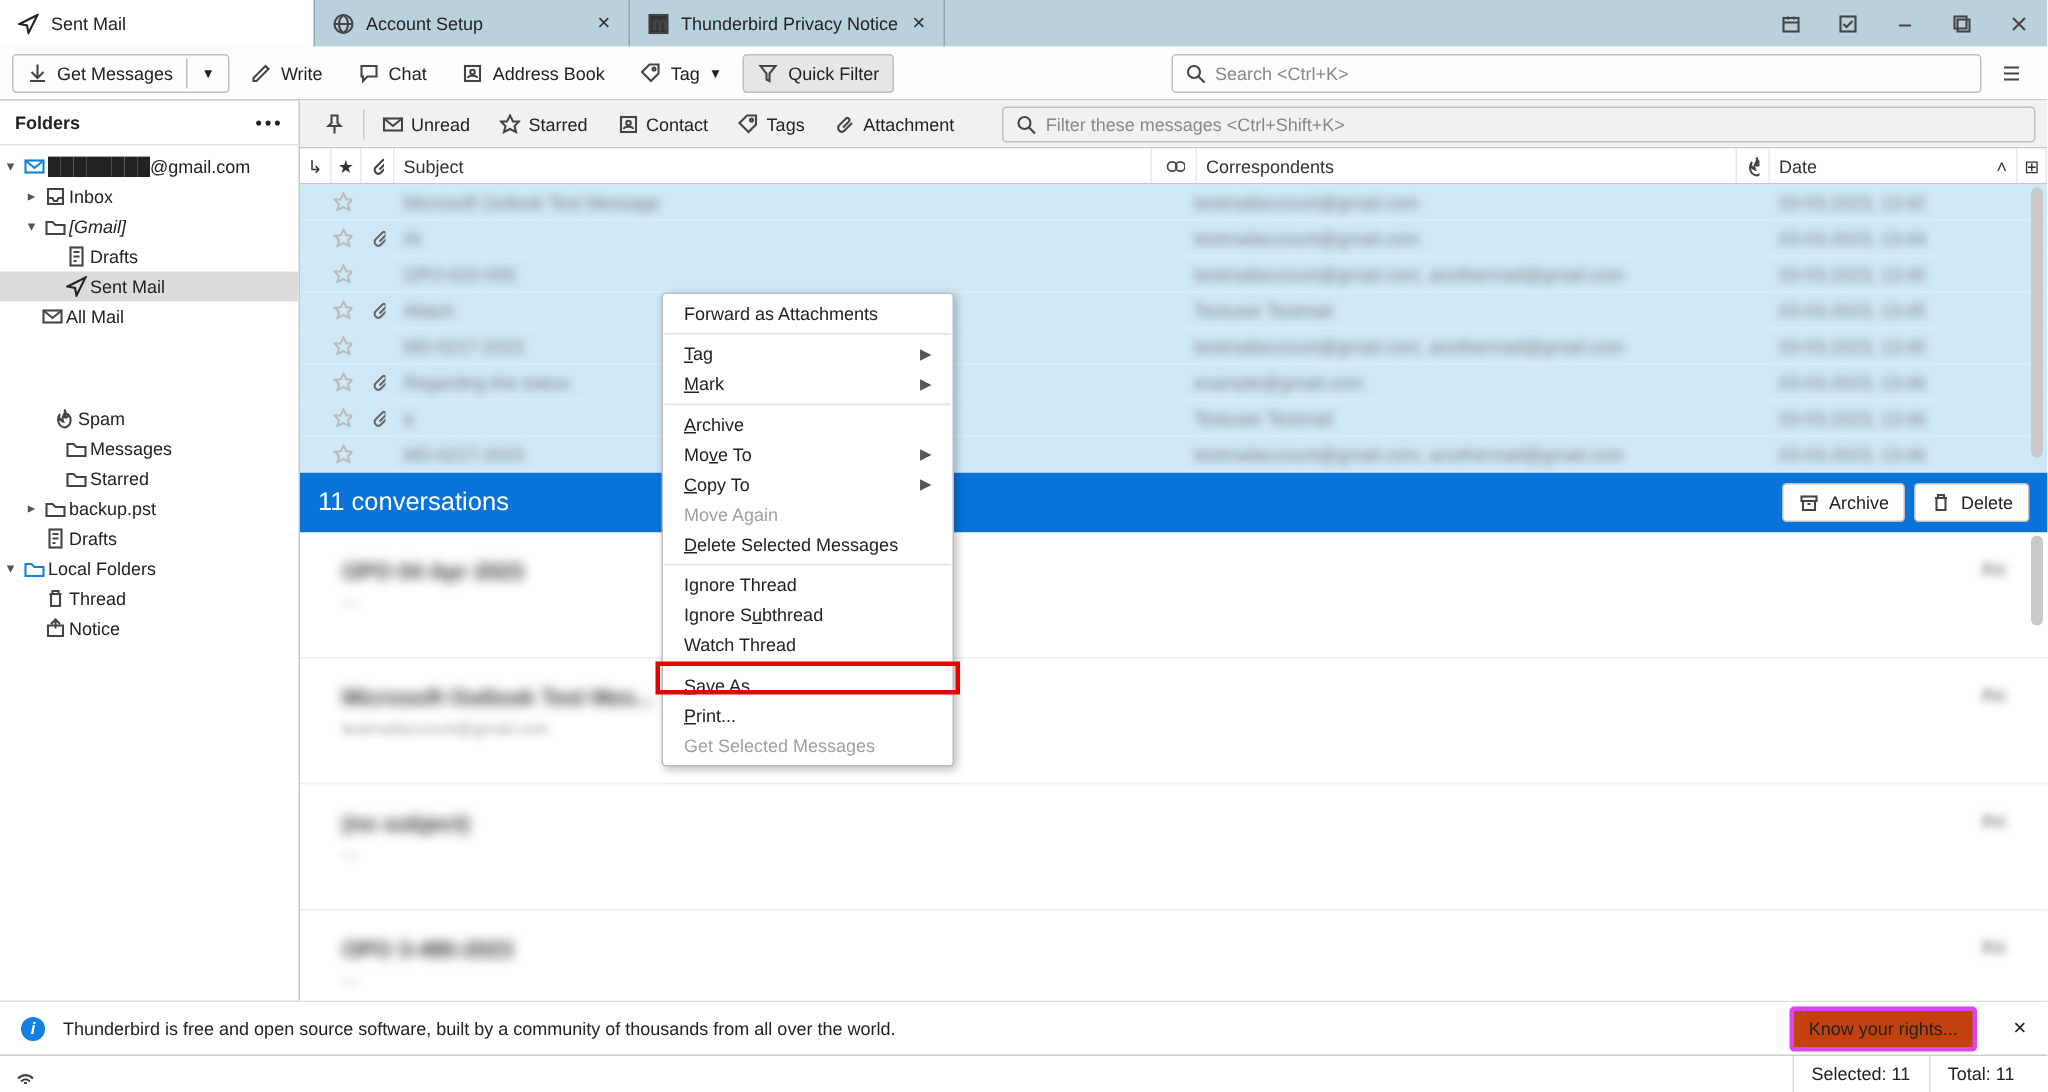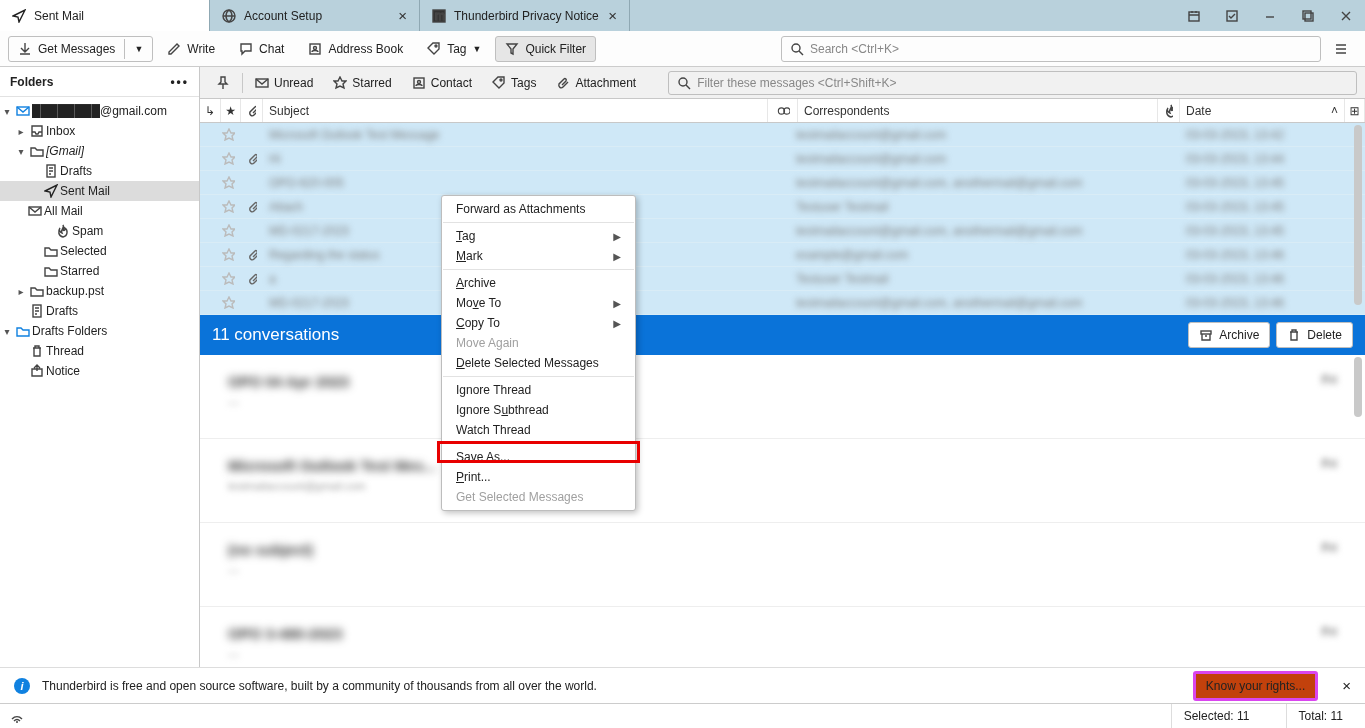--- a/index.html
+++ b/index.html
@@ -90,21 +90,21 @@
 .highlight-box { position:absolute; left:437px; top:441px; width:203px; height:22px; border:3px solid #e80000; z-index:60; pointer-events:none; }
 
 
 .info-bar { height:36px; border-top:1px solid #ddd; display:flex; align-items:center; padding:0 14px; gap:12px; background:#fff; }
 .info-bar .i-icon { width:16px;height:16px;border-radius:50%;background:#1081e0;color:#fff;display:flex;align-items:center;justify-content:center;font-style:italic;font-weight:bold;font-size:11px; }
 .info-bar .sp { flex:1; }
 .info-bar .rights-btn { border:3px solid #d946ef; background:#c2410c; padding:5px 10px; border-radius:3px; cursor:pointer; }
 .info-bar .close { cursor:pointer; font-size:15px; margin-left:12px; }
 
 
-.status-bar { height:25px; border-top:1px solid #ccc; display:flex; align-items:center; padding:0 10px; background:#fff;gap:24px; }
+.status-bar { height:25px; border-top:1px solid #ccc; display:flex; align-items:center; padding:0 10px; background:#fff; }
 .status-bar .sp { flex:1; }
 .status-seg { padding:0 12px; border-left:1px solid #ddd; height:100%; display:flex; align-items:center; }
 
 
 .star-outline { width:13px;height:13px; }
 .chev { font-size:9px; }
 
 .scrollbar-v { position:absolute; right:3px; width:8px; background:#c9c9c9; border-radius:4px; }
 </style>
 </head>
@@ -380,37 +380,37 @@
           </div>
           <div class="tree-row" style="padding-left: 12px;">
             <span class="tw"></span>
             <span class="ic">
               <svg class="icon-svg">
                 <use href="#i-mail"></use>
               </svg>
             </span>
             <span class="lbl">All Mail</span>
           </div>
-          <div class="tree-row" style="padding-left: 40px;">
+          <div class="tree-row" style="padding-left: 20px; margin-top: 48px;">
             <span class="tw"></span>
             <span class="ic">
               <svg class="icon-svg">
                 <use href="#i-fire"></use>
               </svg>
             </span>
             <span class="lbl">Spam</span>
           </div>
           <div class="tree-row" style="padding-left: 28px;">
             <span class="tw"></span>
             <span class="ic">
               <svg class="icon-svg">
                 <use href="#i-folder"></use>
               </svg>
             </span>
-            <span class="lbl">Selected</span>
+            <span class="lbl">Messages</span>
           </div>
           <div class="tree-row" style="padding-left: 28px;">
             <span class="tw"></span>
             <span class="ic">
               <svg class="icon-svg">
                 <use href="#i-folder"></use>
               </svg>
             </span>
             <span class="lbl">Starred</span>
           </div>
@@ -433,21 +433,21 @@
             <span class="lbl">Drafts</span>
           </div>
         </div>
       <div class="tree-row bold">
         <span class="tw">▾</span>
         <span class="ic">
             <svg class="icon-svg" style="stroke:#1081e0">
               <use href="#i-folder"></use>
             </svg>
           </span>
-        <span class="lbl">Drafts Folders</span>
+        <span class="lbl">Local Folders</span>
       </div>
       <div id="tree-local">
           <div class="tree-row" style="padding-left: 14px;">
             <span class="tw"></span>
             <span class="ic">
               <svg class="icon-svg">
                 <use href="#i-trash"></use>
               </svg>
             </span>
             <span class="lbl">Thread</span>

